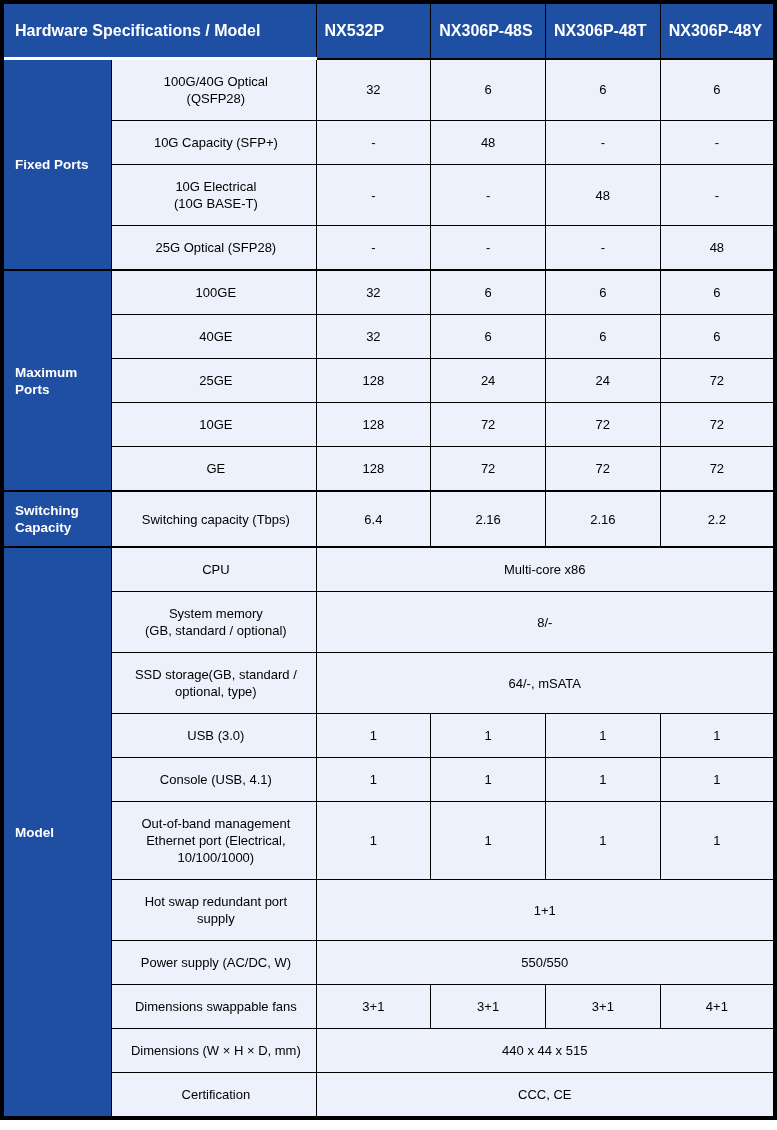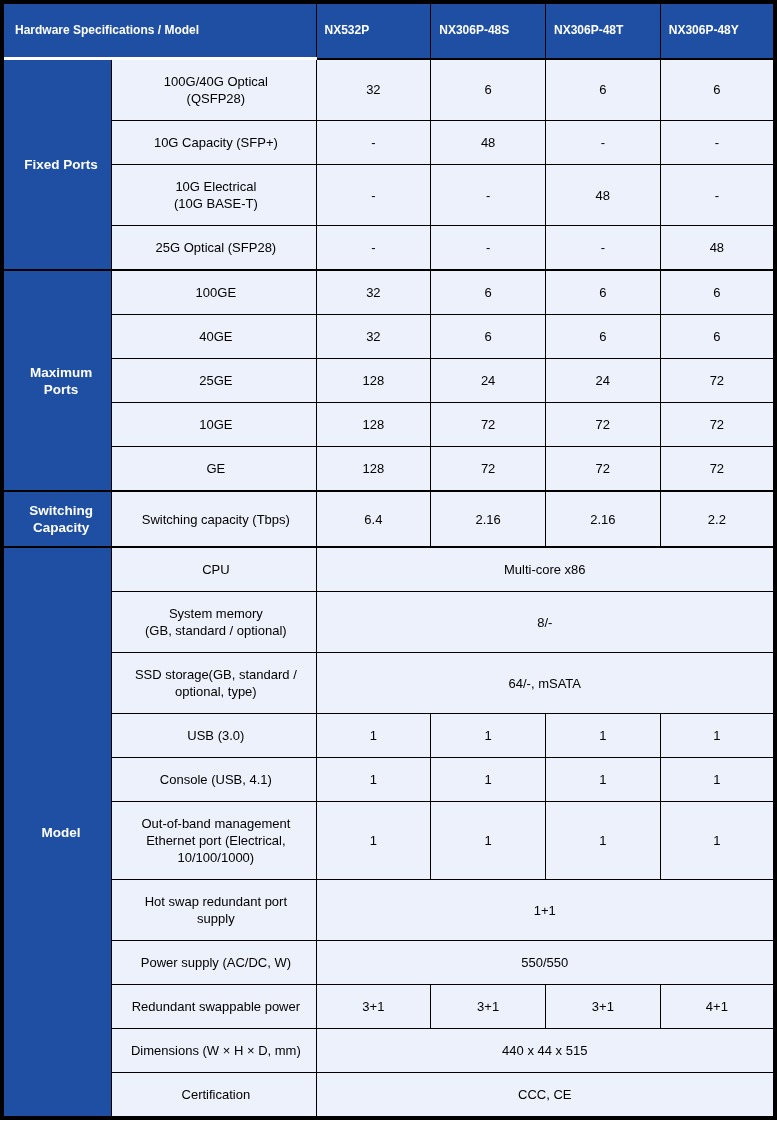--- a/index.html
+++ b/index.html
@@ -26,36 +26,36 @@
     vertical-align:middle;
     font-size:13px;
     line-height:17px;
     color:var(--body-text);
     overflow:hidden;
   }
   thead th{
     background:var(--blue);
     color:var(--head-text);
     font-weight:bold;
-    font-size:12px;
+    font-size:16px;
     padding:18px 8px;
     border-bottom:2px solid var(--line);
   }
   thead th.title{
     text-align:left;
     padding-left:11px;
     border-bottom:3px solid #ffffff; 
   }
   thead th.model{text-align:left;}
   tbody th.group{
     background:var(--blue);
     color:var(--head-text);
     font-weight:bold;
     font-size:13.5px;
-    text-align:center;
+    text-align:left;
     vertical-align:middle;
     padding:10px 4px 10px 11px;
   }
   td.spec{
     background:var(--cell);
     text-align:center;
     padding:13px 8px 13px 12px;
     white-space:pre-line;
   }
   td.val{
@@ -207,21 +207,21 @@
         <tr>
           <td class="spec">Hot swap redundant port
 supply</td>
           <td class="val" colspan="4">1+1</td>
         </tr>
         <tr>
           <td class="spec">Power supply (AC/DC, W)</td>
           <td class="val" colspan="4">550/550</td>
         </tr>
         <tr>
-          <td class="spec">Redundant swappable power</td>
+          <td class="spec">Dimensions swappable fans</td>
           <td class="val">3+1</td>
           <td class="val">3+1</td>
           <td class="val">3+1</td>
           <td class="val">4+1</td>
         </tr>
         <tr>
           <td class="spec">Dimensions (W × H × D, mm)</td>
           <td class="val" colspan="4">440 x 44 x 515</td>
         </tr>
         <tr>

